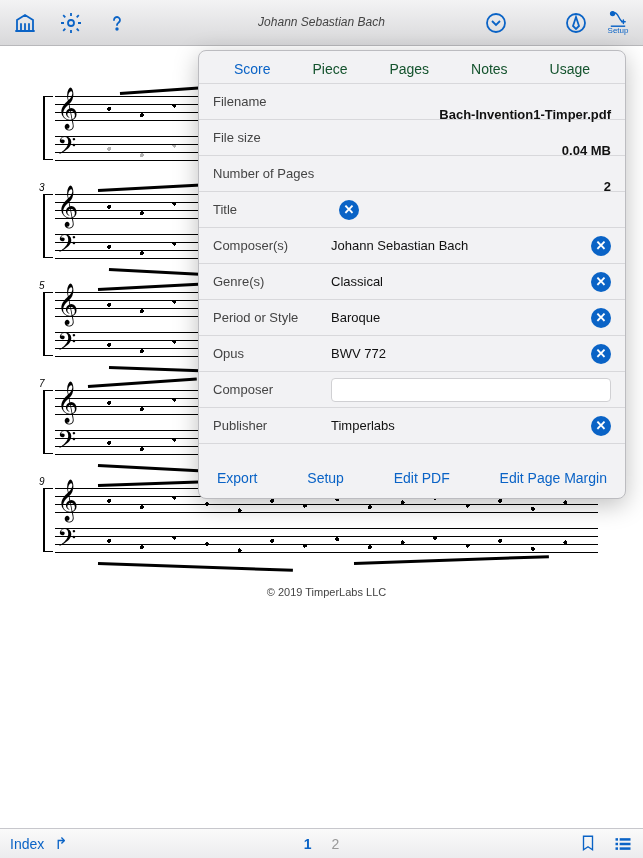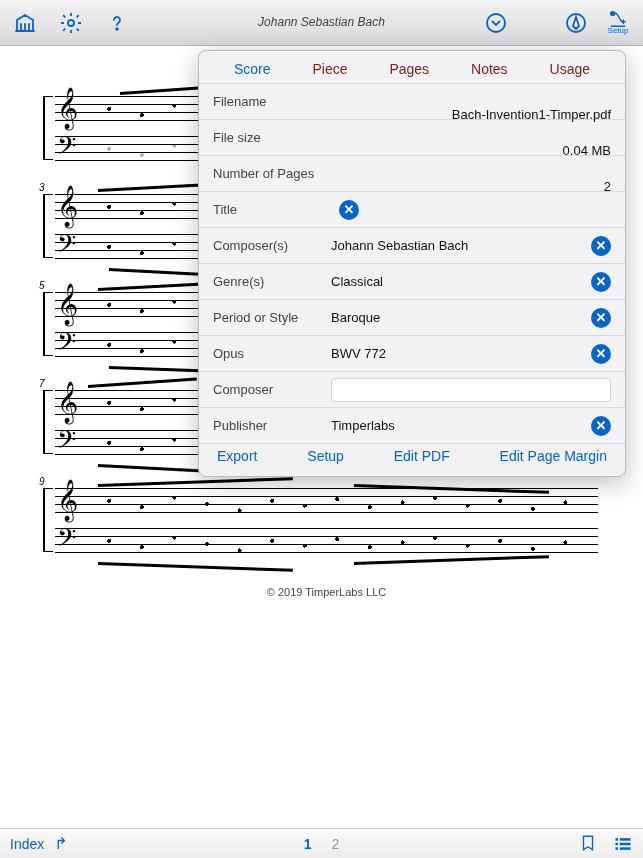--- a/index.html
+++ b/index.html
@@ -114,48 +114,48 @@
     border-radius: 8px;
     box-shadow: 0 6px 24px rgba(0,0,0,0.25);
     overflow: hidden;
     z-index: 50;
   }
   .popover .tabs {
     display:flex; justify-content:space-around;
     padding: 10px 14px 6px;
     font-size: 14px;
   }
-  .popover .tabs .tab { color:#7f1d1d; cursor:pointer; }
+  .popover .tabs .tab { color:#14532d; cursor:pointer; }
   .popover .tabs .tab.active { color:#0a63c6; }
   .popover .rows { }
   .row {
     display:flex; align-items:center;
     padding: 0 14px;
     height: 36px;
     border-top: 1px solid #d8d8db;
     font-size: 13px;
   }
   .row .label { width: 118px; color:#444; }
   .row .value { flex:1; color:#111; }
-  .row .value.bold { font-weight:400;margin-top:25px; }
+  .row .value.bold { font-weight:700;margin-top:25px; }
   .row .value.right { text-align:right; }
   .row .clear {
     width:20px; height:20px; border-radius:50%;
     background:#0a63c6; color:#fff;
     display:flex; align-items:center; justify-content:center;
     font-size:13px; font-weight:800; cursor:pointer; flex-shrink:0;
     margin-left:8px;
   }
   .row input.value {
     border:1px solid #d0d0d3; border-radius:4px;
     height:24px; padding:2px 6px; background:#fff;
   }
   .popover .actions {
     display:flex; justify-content:space-between;
-    padding: 4px 18px 12px;
+    padding: 26px 18px 12px;
     border-top:1px solid #d8d8db;
     font-size:14px;
   }
   .popover .actions span { color:#0a63c6; cursor:pointer; }
 
   
   .bottombar {
     position:absolute; left:0; right:0; bottom:0;
     height:30px;
     background:linear-gradient(#fafafa,#ececee);

